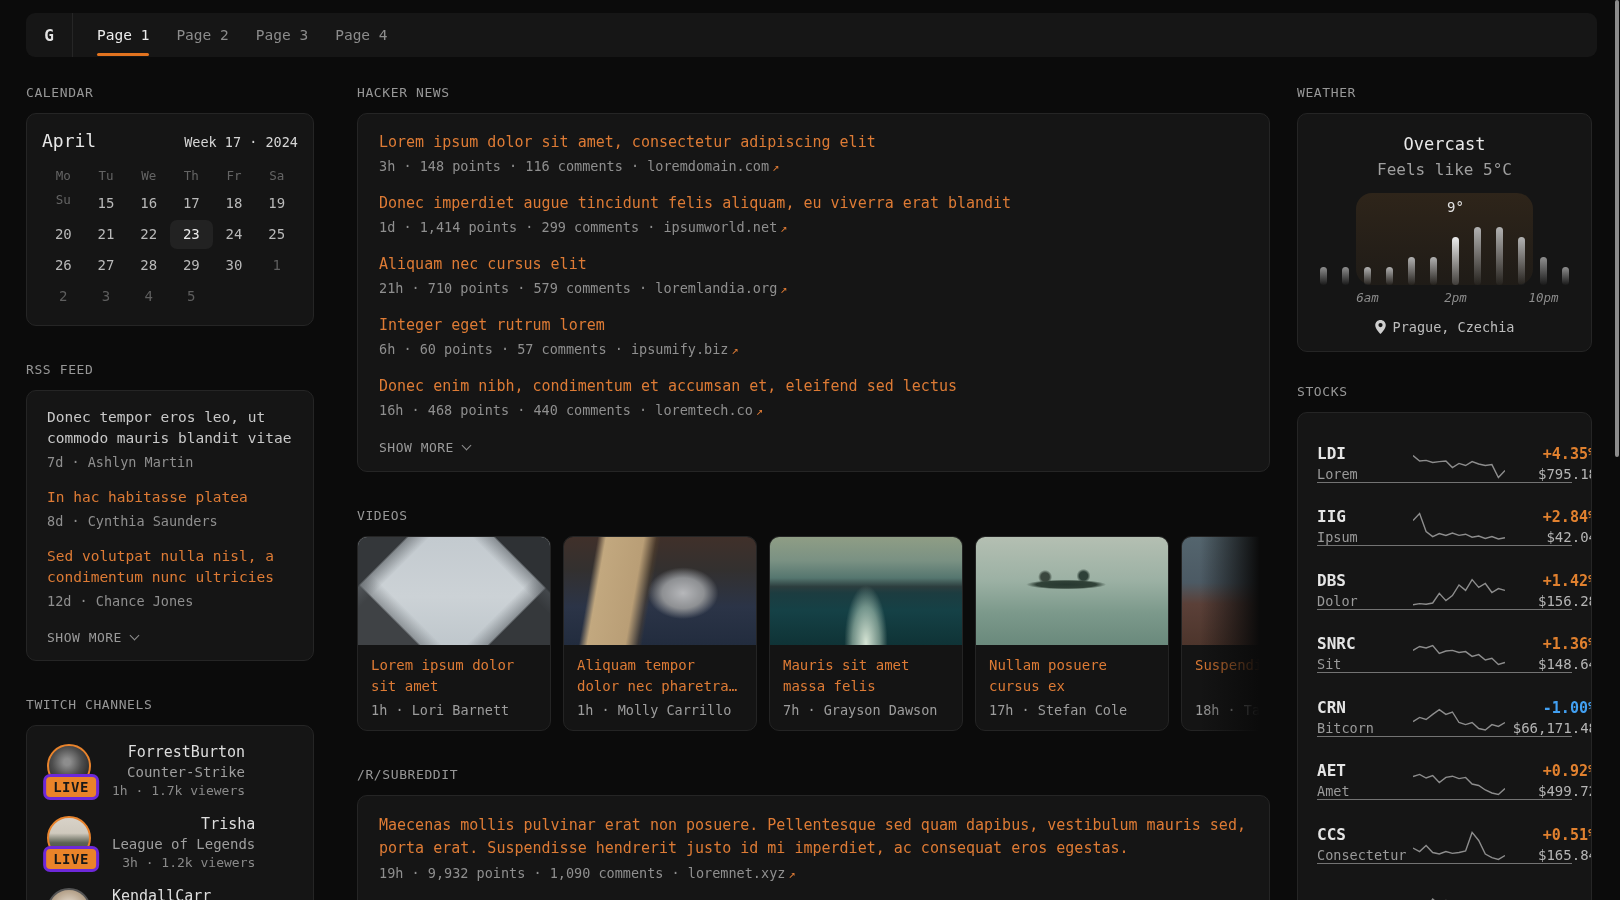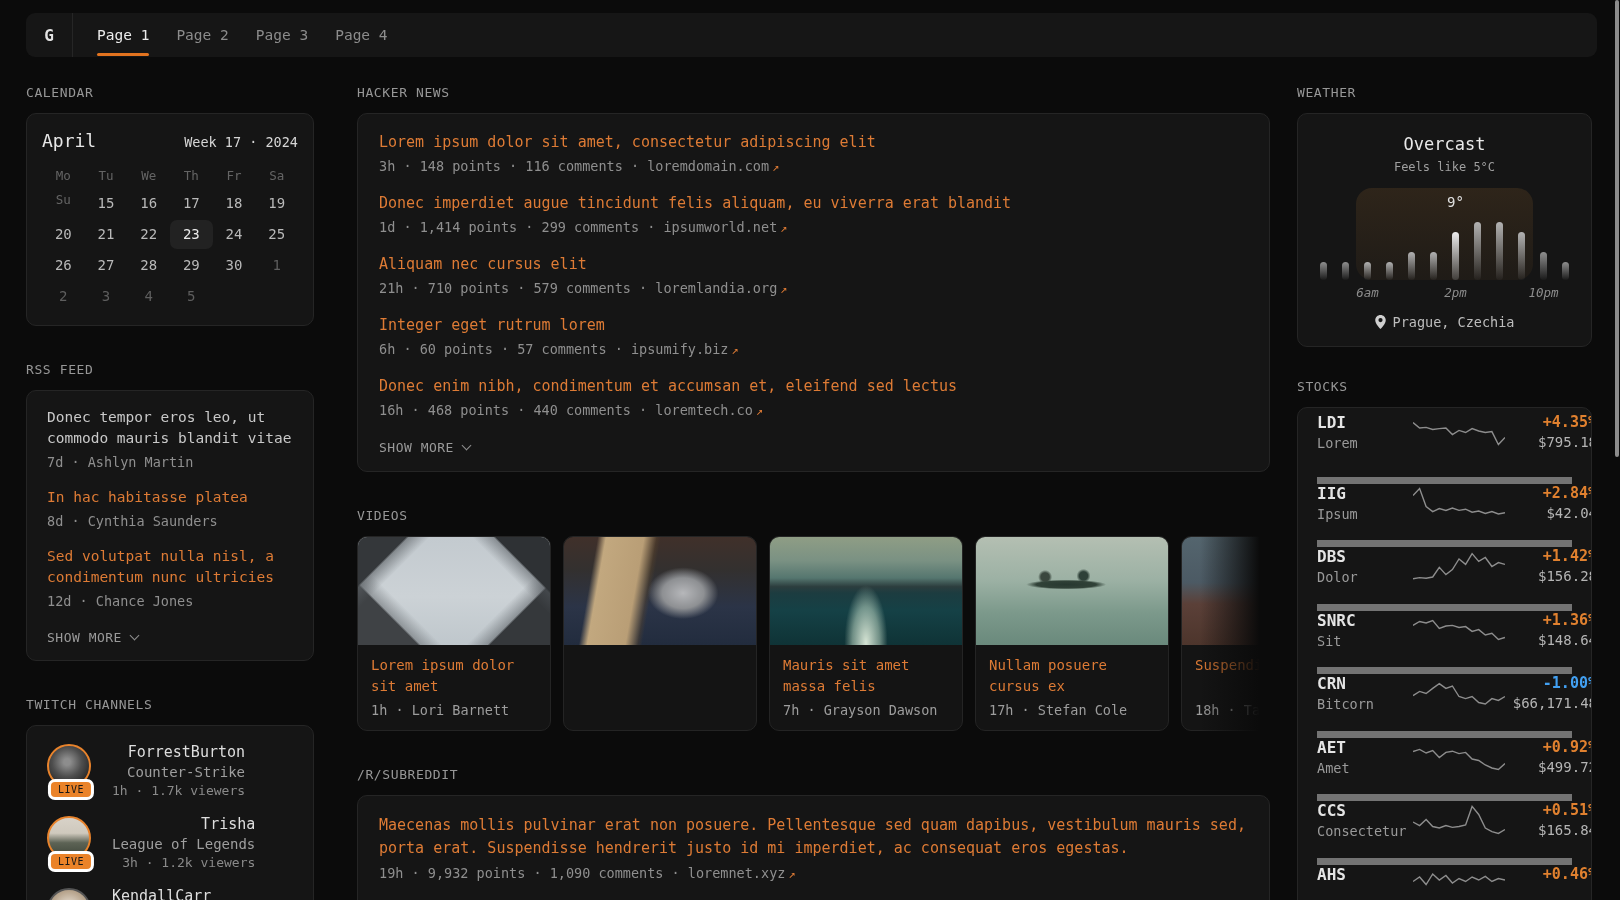--- a/index.html
+++ b/index.html
@@ -138,52 +138,52 @@
   .tw-avatar {
     width:44px; height:44px; border-radius:50%; margin:2px;
     border:2px solid #e8832c;
   }
   .tw-avatar.offline { border-color:#555; }
   .av1 { background:radial-gradient(circle at 45% 40%,#8d8d8d 10%,#4e4e4e 45%,#242424 80%); }
   .av2 { background:linear-gradient(#d8d2c8 0%,#cfc9bd 38%,#5d6355 62%,#3c4438 100%); }
   .av3 { background:radial-gradient(circle at 50% 45%,#dcd1c3 20%,#b9a68f 55%,#8a7a66 100%); }
   .live-badge {
     position:absolute; left:50%; transform:translateX(-50%); bottom:-6px;
-    background:#ea8329; color:#181818; font-size:10px; font-weight:normal;
-    padding:2px 7px; border-radius:7px; border:3px solid #ffffff; letter-spacing:0.5px;
+    background:#ea8329; color:#181818; font-size:14px; font-weight:bold;
+    padding:2px 7px; border-radius:7px; border:3px solid #6d28d9; letter-spacing:0.5px;
   }
   .tw-info { padding-top:1px;text-align:right; }
   .tw-name { font-size:15px; color:#dedede; }
   .tw-game { font-size:14px; color:#9f9f9f; margin-top:3px; }
   .tw-meta { font-size:13px; color:#8a8a8a; margin-top:3px; }
 
   
   .weather-card { padding:20px 20px 16px 20px; text-align:center; }
   .w-cond { font-size:17px; color:#e9e9e9; }
-  .w-feels { font-size:12px; color:#9f9f9f; margin-top:6px; }
+  .w-feels { font-size:16px; color:#9f9f9f; margin-top:6px; }
   .w-chart { position:relative; width:249px; height:92px; margin:14px auto 0 auto; }
   .w-day {
     position:absolute; top:0; bottom:0; border-radius:16px;
     background:linear-gradient(rgba(216,142,58,0.13),rgba(216,142,58,0.05));
   }
   .w-bar {
     position:absolute; bottom:0; width:7px; border-radius:4px;
     background:linear-gradient(#8f8f8f,rgba(110,110,110,0.05));
   }
   .w-bar.day { background:linear-gradient(#b2b2b2,rgba(130,130,130,0.06)); }
   .w-bar.current { background:linear-gradient(#ededed,rgba(200,200,200,0.2)); }
   .w-temp { position:absolute; font-size:14px; color:#e2e2e2; transform:translateX(-50%); top:6px; }
   .w-times { position:relative; width:249px; height:16px; margin:5px auto 0 auto;font-style:italic; }
   .w-time { position:absolute; transform:translateX(-50%); font-size:12.5px; color:#8d8d8d; }
   .w-loc { margin-top:13px; font-size:13.5px; color:#bdbdbd; display:flex; align-items:center; justify-content:center; gap:7px; }
 
   
   .stocks-card { padding:5px 19px 0 19px; overflow:hidden; }
-  .stock-row { display:flex; align-items:flex-start; height:63.5px; cursor:pointer; }
-  .stock-row + .stock-row { border-top:7px solid #737373; }
+  .stock-row { display:flex; align-items:flex-end; height:63.5px; cursor:pointer; }
+  .stock-row + .stock-row { border-top:1px solid #737373; }
   .stock-id { width:96px; flex:none; }
   .stock-ticker { font-size:16px; font-weight:bold; color:#e4e4e4; }
   .stock-name { font-size:13.5px; color:#9a9a9a; margin-top:3px; }
   .stock-spark { flex:1; display:flex; justify-content:center; }
   .stock-right { width:92px; flex:none; text-align:right; }
   .stock-change { font-size:15px; font-weight:bold; color:#e1812f; }
   .stock-change.down { color:#42a0f2; }
   .stock-price { font-size:14px; color:#b5b5b5; margin-top:3px; white-space:nowrap; }
 
   
@@ -348,20 +348,24 @@
           <div class="videos-row">
             <div class="video-card">
               <div class="video-thumb thumb1"></div>
               <div class="video-body">
                 <div class="video-title">Lorem ipsum dolor sit amet consectetu…</div>
                 <div class="video-meta">1h · Lori Barnett</div>
               </div>
             </div>
             <div class="video-card">
               <div class="video-thumb thumb2"></div>
+              <div class="video-body">
+                <div class="video-title">Aliquam tempor dolor nec pharetra…</div>
+                <div class="video-meta">1h · Molly Carrillo</div>
+              </div>
             </div>
             <div class="video-card">
               <div class="video-thumb thumb3"></div>
               <div class="video-body">
                 <div class="video-title">Mauris sit amet massa felis</div>
                 <div class="video-meta">7h · Grayson Dawson</div>
               </div>
             </div>
             <div class="video-card">
               <div class="video-thumb thumb4"></div>

